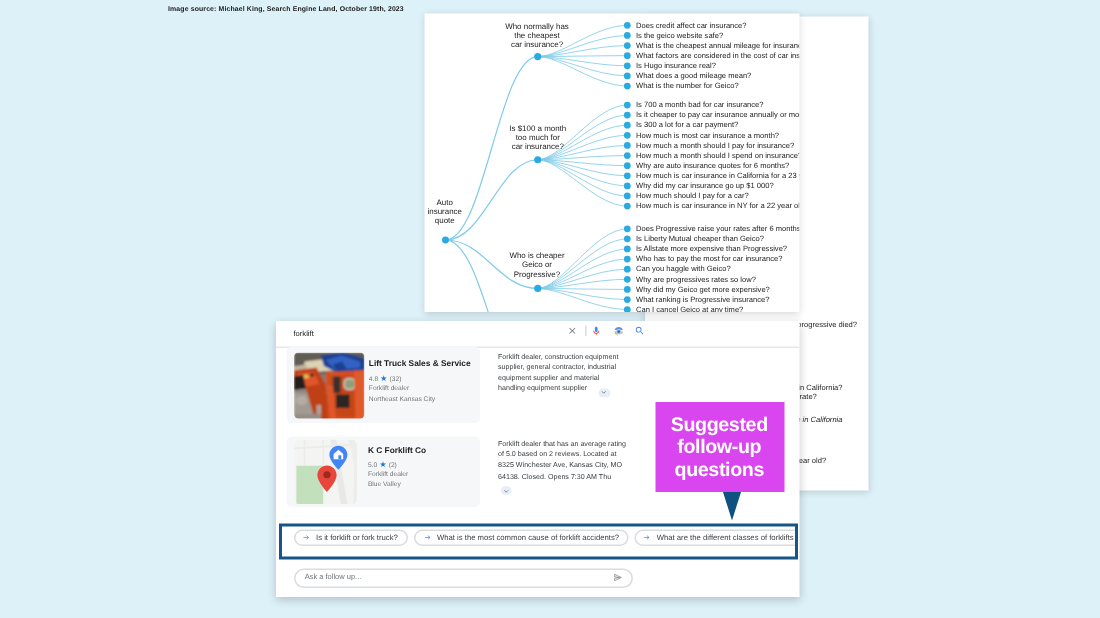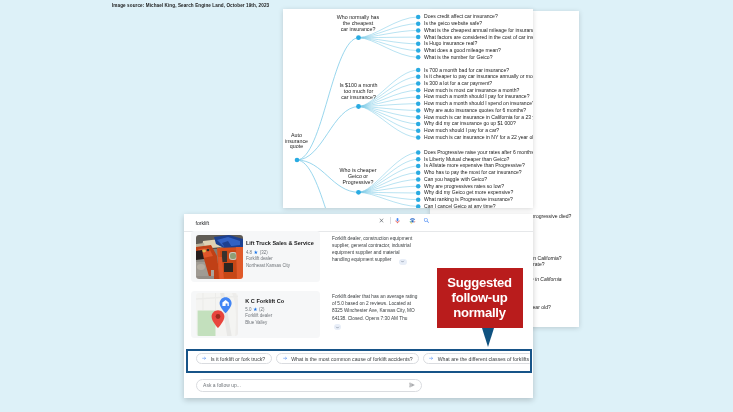--- a/index.html
+++ b/index.html
@@ -25,21 +25,21 @@
   .res .title{position:absolute;font-size:5.55px;font-weight:bold;color:#1b1b1c;white-space:nowrap;}
   .res .meta{position:absolute;font-size:4.45px;color:#70757a;white-space:nowrap;}
   .snip{position:absolute;font-size:4.75px;color:#3c4043;line-height:7.1px;width:82px;}
   .expand{position:absolute;width:7.5px;height:6.3px;border-radius:3.2px;background:#e8eef8;display:flex;align-items:center;justify-content:center;}
   .chipbox{position:absolute;left:1.6px;top:134.6px;width:346.3px;height:24px;border:2.1px solid #175488;box-sizing:border-box;overflow:hidden;}
   .chip{position:absolute;height:10.5px;border:0.6px solid #dadce0;border-radius:6px;background:#fff;display:flex;align-items:center;padding:0 5.3px;gap:3.9px;box-sizing:border-box;}
   .chip span{font-size:5.15px;color:#3c4043;white-space:nowrap;}
   .askbar{position:absolute;left:11.6px;top:164.5px;width:226.8px;height:13.2px;border:0.6px solid #dadce0;border-radius:7px;box-sizing:border-box;display:flex;align-items:center;padding:0 6.5px;justify-content:space-between;}
   .askbar .ph{font-size:5.0px;color:#70757a;}
   
-  .callout{position:absolute;left:436.5px;top:267.8px;width:86px;height:60px;background:#b91c1c;}
+  .callout{position:absolute;left:436.5px;top:267.8px;width:86px;height:60px;background:#d946ef;}
   .callout .ct{position:absolute;left:0;top:8.7px;width:86px;text-align:center;color:#fff;font-size:13.1px;font-weight:bold;line-height:14.6px;letter-spacing:-0.25px;}
   .callout-tail{position:absolute;left:481.8px;top:327.5px;width:0;height:0;border-left:6.7px solid transparent;border-right:6.7px solid transparent;border-top:19.8px solid #0f5280;}
 </style>
 </head>
 <body>
 
 <div class="caption">Image source: Michael King, Search Engine Land, October 19th, 2023</div>
 
 <div class="mm-back">
   <svg class="mm-svg" id="mm-back-svg" width="149" height="316" viewBox="0 0 149 316">
@@ -292,15 +292,15 @@
 
   <div class="askbar">
     <span class="ph">Ask a follow up...</span>
     <svg width="6" height="6" viewBox="0 0 24 24">
         <path d="M3 20.5 21 12 3 3.5 3 10l13 2-13 2z" fill="none" stroke="#5f6368" stroke-width="1.6" stroke-linejoin="round"></path>
       </svg>
   </div>
 </div>
 
 <div class="callout">
-  <div class="ct"><span>Suggested</span><br><span>follow-up</span><br><span>normally</span></div>
+  <div class="ct"><span>Suggested</span><br><span>follow-up</span><br><span>questions</span></div>
 </div>
 <div class="callout-tail"></div>
 
 </body></html>

